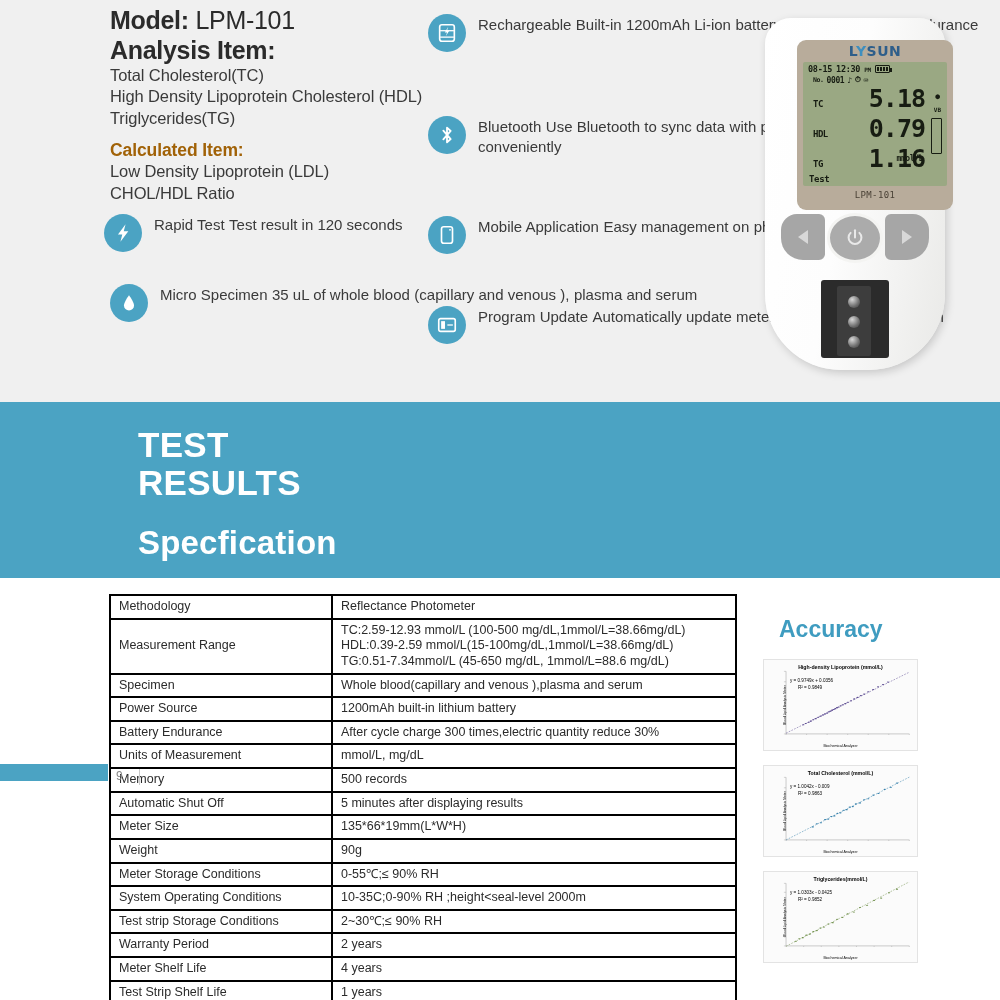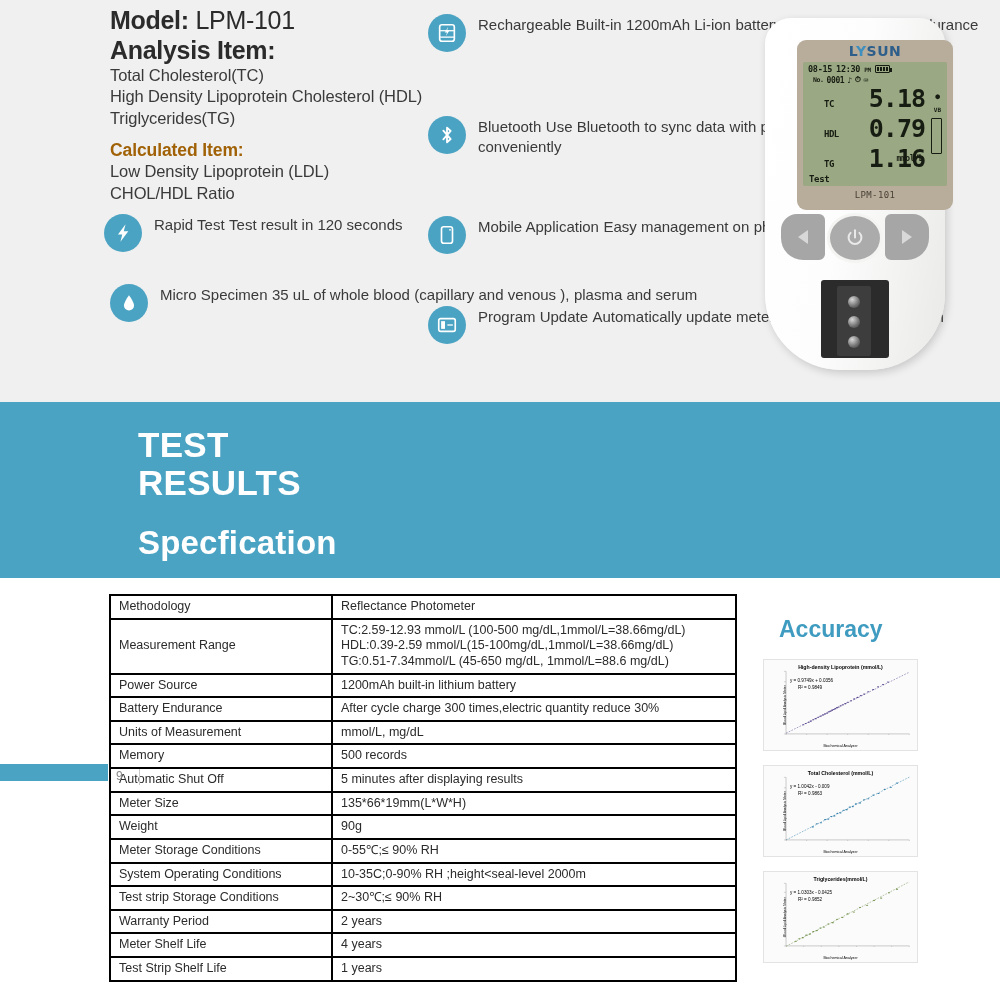--- a/index.html
+++ b/index.html
@@ -92,21 +92,21 @@
     content: ""; position: absolute; right: -3px; top: 2px; width: 2px; height: 4px; background: #171c12;
   }
   .lcd-row2 {
     position: absolute; left: 10px; top: 13px; right: 4px;
     display: flex; align-items: center; gap: 3px;
     font-size: 8px; font-weight: bold; letter-spacing: -0.4px;
   }
   .lcd-row2 .no { font-size: 6.5px; }
   .lcd-val-row { position: absolute; left: 0; right: 0; display: flex; align-items: flex-end; }
   .lcd-lbl {
-    width: 30px; text-align: left; padding-left: 21px;
+    width: 30px; text-align: left; padding-left: 10px;
     font-size: 9px; font-weight: bold; letter-spacing: -0.5px;
   }
   .lcd-num {
     flex: 1; text-align: right; padding-right: 22px;
     font-size: 25px; font-weight: bold; letter-spacing: -1px; line-height: .85;
   }
   #lcd-r1 { top: 26px; }
   #lcd-r2 { top: 56px; }
   #lcd-r3 { top: 86px; }
   .lcd-unit {
@@ -422,20 +422,24 @@
             <td class="k">Methodology</td>
             <td class="v">Reflectance Photometer</td>
           </tr>
           <tr>
             <td class="k">Measurement Range</td>
             <td class="v v-multi">
               <div>TC:2.59-12.93 mmol/L (100-500 mg/dL,1mmol/L=38.66mg/dL)</div>
               <div>HDL:0.39-2.59 mmol/L(15-100mg/dL,1mmol/L=38.66mg/dL)</div>
               <div>TG:0.51-7.34mmol/L (45-650 mg/dL, 1mmol/L=88.6 mg/dL)</div>
             </td>
+          </tr>
+          <tr>
+            <td class="k">Specimen</td>
+            <td class="v">Whole blood(capillary and venous ),plasma and serum</td>
           </tr>
           <tr>
             <td class="k">Power Source</td>
             <td class="v">1200mAh built-in lithium battery</td>
           </tr>
           <tr>
             <td class="k">Battery Endurance</td>
             <td class="v">After cycle charge 300 times,electric quantity reduce 30%</td>
           </tr>
           <tr>

